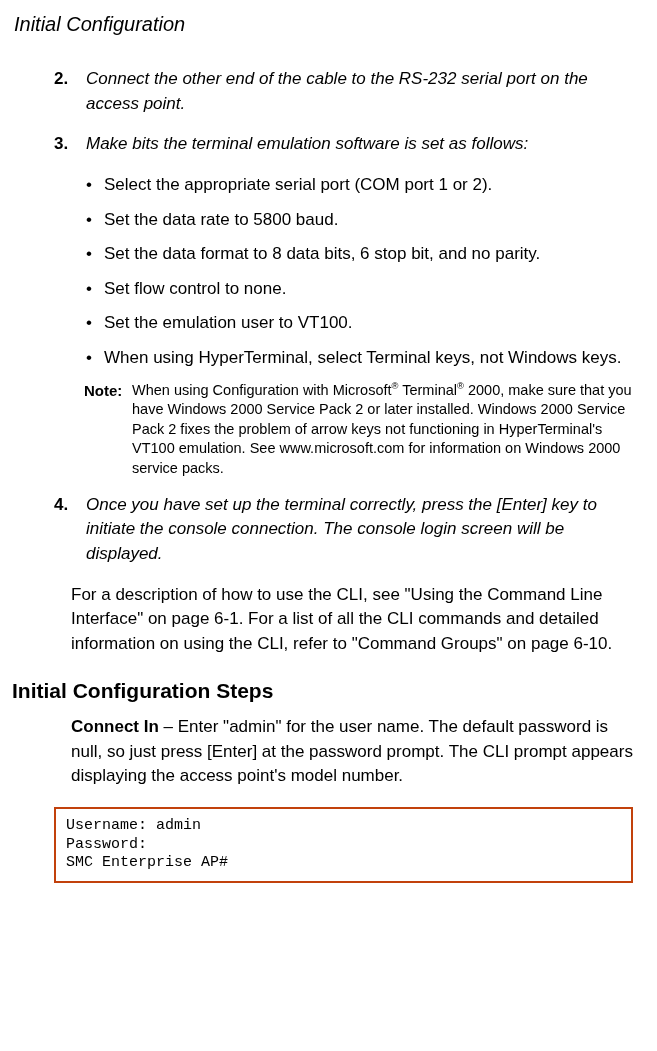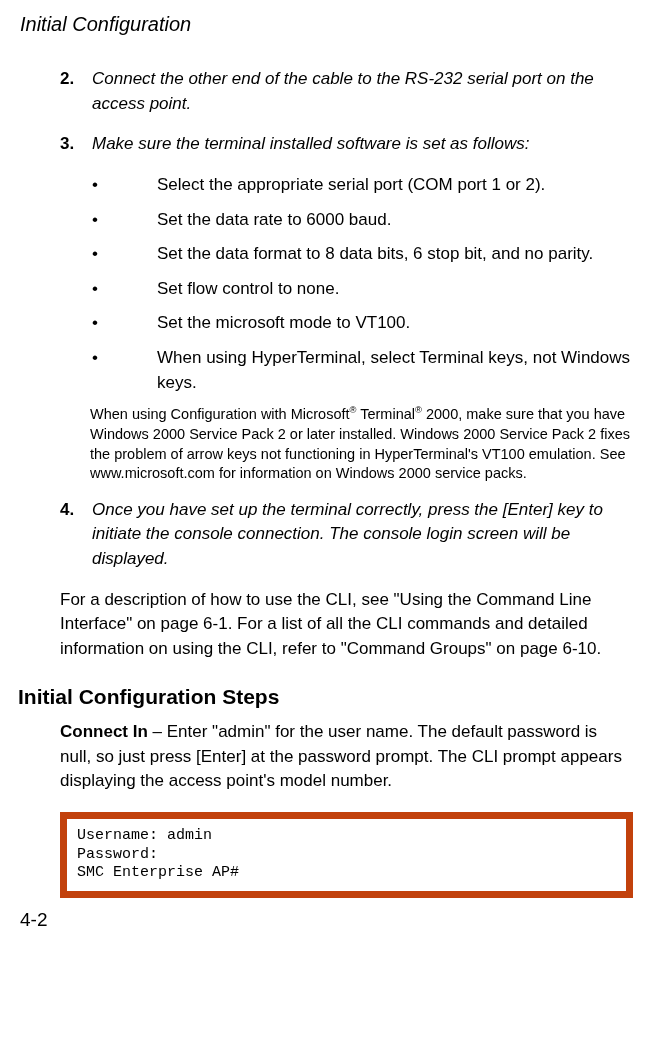--- a/index.html
+++ b/index.html
@@ -6,21 +6,21 @@
       font-family: Arial, Helvetica, sans-serif;
       font-size: 17px;
       line-height: 1.45;
       color: #000;
       margin: 0;
       padding: 0;
       width: 657px;
       background: #fff;
     }
     .page {
-      padding: 10px 18px 10px 16px;
+      padding: 10px 18px 10px 10px;
     }
     .running-header {
       font-style: italic;
       font-size: 20px;
       margin: 0 0 28px 4px;
     }
     .content {
       margin-left: 44px;
       margin-right: 6px;
     }
@@ -44,53 +44,53 @@
     .bullet {
       display: flex;
       margin-bottom: 10px;
     }
     .bullet-mark {
       width: 18px;
       flex: 0 0 18px;
     }
     .bullet-text {
       flex: 1;
-      margin-left: 47px;
     }
     .note {
       display: flex;
       margin-left: 30px;
       margin-right: 0;
       font-size: 14.5px;
       line-height: 1.35;
       margin-bottom: 14px;
     }
     .note-label {
       font-weight: bold;
       flex: 0 0 48px;
       font-size: 15px;
     }
     .note-body {
       flex: 1;
     }
     .para {
       margin-bottom: 18px;
+      margin-left: 17px;
     }
     .h2 {
       font-weight: bold;
       font-size: 21px;
       margin-left: 2px;
       margin-bottom: 8px;
       margin-top: 20px;
     }
     .logging-in .label {
       font-weight: bold;
     }
     .terminal {
-      border: 7px solid #c2410c;
+      border: 2px solid #c2410c;
       padding: 8px 10px;
       font-family: "Courier New", Courier, monospace;
       font-size: 15px;
       line-height: 1.25;
       white-space: pre;
       margin-top: 10px;
       margin-left: 0;
     }
     .page-num {
       font-size: 19px;
@@ -112,51 +112,52 @@
 
   <div class="content">
 
     <div class="step">
       <div class="step-num">2.</div>
       <div class="step-body">Connect the other end of the cable to the RS-232 serial port on the access point.</div>
     </div>
 
     <div class="step">
       <div class="step-num">3.</div>
-      <div class="step-body">Make sure the terminal installed software is set as follows:</div>
+      <div class="step-body">Make bits the terminal emulation software is set as follows:</div>
     </div>
 
     <div class="bullets">
       <div class="bullet">
         <div class="bullet-mark">•</div>
         <div class="bullet-text">Select the appropriate serial port (COM port 1 or 2).</div>
       </div>
       <div class="bullet">
         <div class="bullet-mark">•</div>
-        <div class="bullet-text">Set the data rate to 6000 baud.</div>
+        <div class="bullet-text">Set the data rate to 5800 baud.</div>
       </div>
       <div class="bullet">
         <div class="bullet-mark">•</div>
         <div class="bullet-text">Set the data format to 8 data bits, 6 stop bit, and no parity.</div>
       </div>
       <div class="bullet">
         <div class="bullet-mark">•</div>
         <div class="bullet-text">Set flow control to none.</div>
       </div>
       <div class="bullet">
         <div class="bullet-mark">•</div>
-        <div class="bullet-text">Set the microsoft mode to VT100.</div>
+        <div class="bullet-text">Set the emulation user to VT100.</div>
       </div>
       <div class="bullet">
         <div class="bullet-mark">•</div>
         <div class="bullet-text">When using HyperTerminal, select Terminal keys, not Windows keys.</div>
       </div>
     </div>
 
     <div class="note">
+      <div class="note-label">Note:</div>
       <div class="note-body">
         <span>When using Configuration with Microsoft</span><sup>®</sup><span> Terminal</span><sup>®</sup><span> 2000, make sure that you have Windows 2000 Service Pack 2 or later installed. Windows 2000 Service Pack 2 fixes the problem of arrow keys not functioning in HyperTerminal's VT100 emulation. See www.microsoft.com for information on Windows 2000 service packs.</span>
       </div>
     </div>
 
     <div class="step">
       <div class="step-num">4.</div>
       <div class="step-body">Once you have set up the terminal correctly, press the [Enter] key to initiate the console connection. The console login screen will be displayed.</div>
     </div>
 
@@ -169,15 +170,14 @@
   <div class="content">
     <div class="para logging-in">
       <span class="label">Connect In</span><span> – Enter "admin" for the user name. The default password is null, so just press [Enter] at the password prompt. The CLI prompt appears displaying the access point's model number.</span>
     </div>
 
     <div class="terminal">Username: admin
 Password:
 SMC Enterprise AP#</div>
   </div>
 
-  <div class="page-num">4-2</div>
 
 </div>
 
 </body></html>

